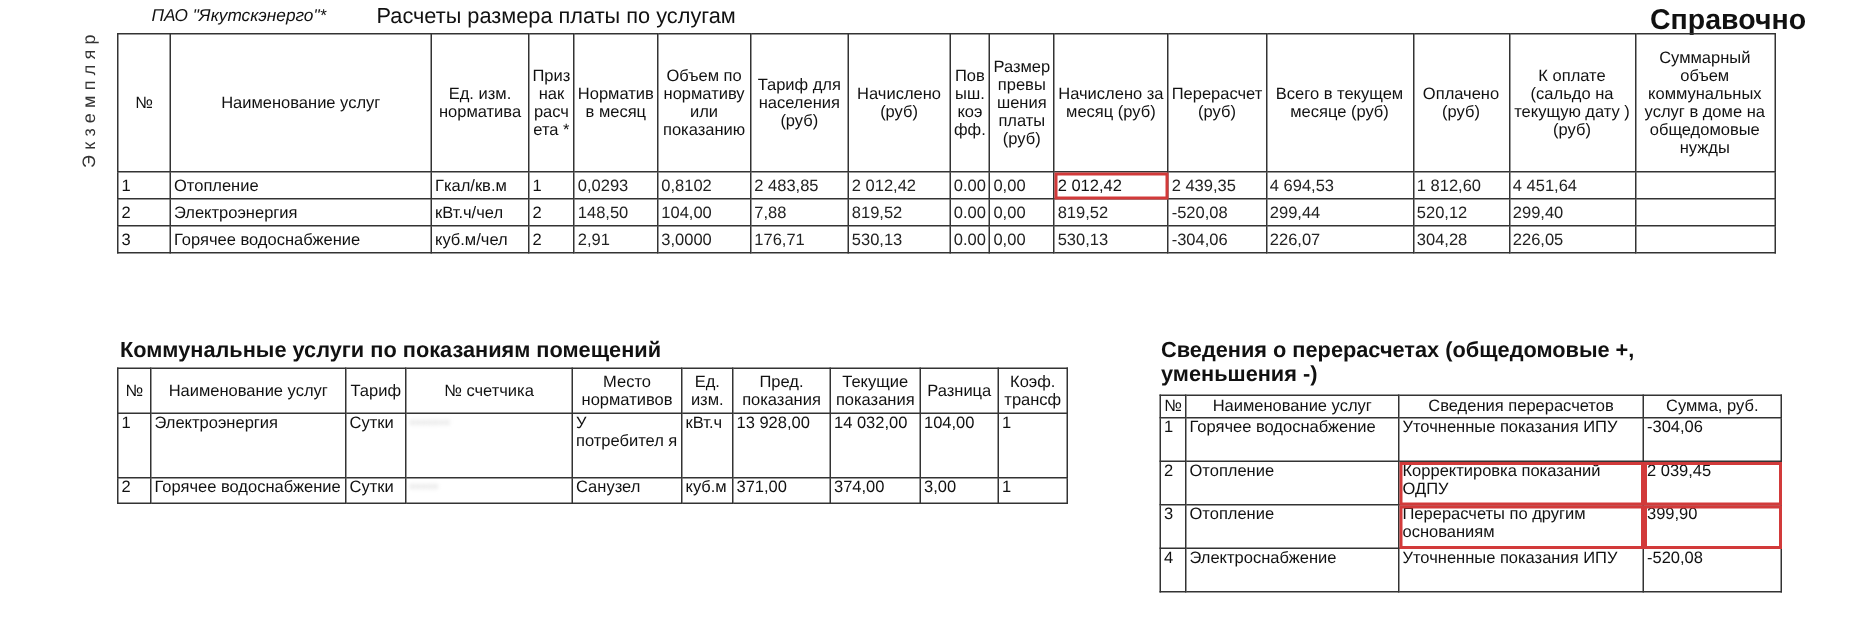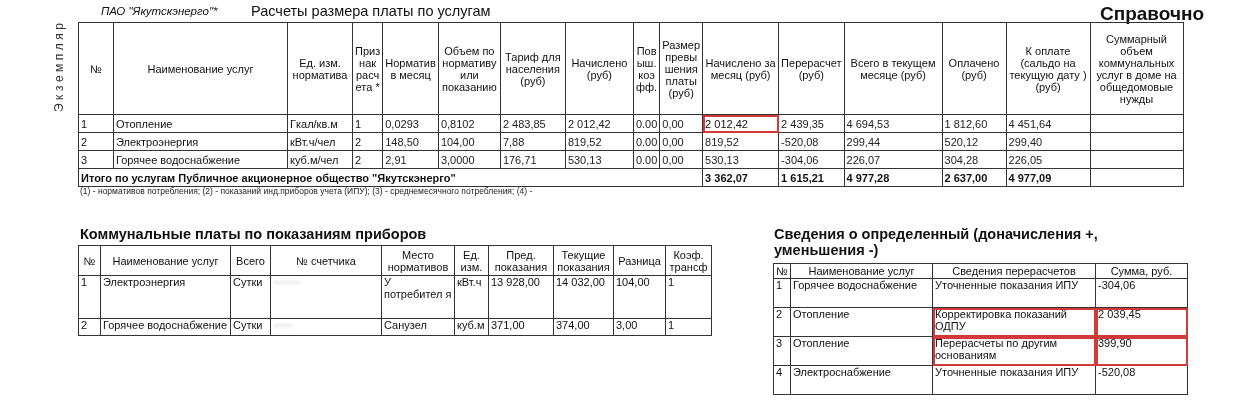--- a/index.html
+++ b/index.html
@@ -124,56 +124,46 @@
     <td class="r num">530,13</td>
     <td class="num">0.00</td>
     <td class="r num">0,00</td>
     <td class="r num">530,13</td>
     <td class="r num">-304,06</td>
     <td class="r num">226,07</td>
     <td class="r num">304,28</td>
     <td class="r num">226,05</td>
     <td></td>
   </tr>
-  <tr>
-    <td colspan="10" class="bold">Итого по услугам Публичное акционерное общество "Якутскэнерго"</td>
-    <td class="r bold">3 362,07</td>
-    <td class="r bold">1 615,21</td>
-    <td class="r bold">4 977,28</td>
-    <td class="r bold">2 637,00</td>
-    <td class="r bold">4 977,09</td>
-    <td></td>
-  </tr>
 </tbody>
   </table>
 
 <div class="foot">
-  <div>(1) - нормативов потребления; (2) - показаний инд.приборов учета (ИПУ); (3) - среднемесячного потребления; (4) -</div>
 </div>
 
-<div class="title2">Коммунальные платы по показаниям приборов</div>
+<div class="title2">Коммунальные услуги по показаниям помещений</div>
 
 <table class="meters">
   <colgroup>
     <col style="width:22px">
       <col style="width:130px">
       <col style="width:40px">
       <col style="width:111px">
     <col style="width:73px">
       <col style="width:34px">
       <col style="width:65px">
       <col style="width:60px">
     <col style="width:52px">
       <col style="width:46px">
   </colgroup>
   <tbody>
       <tr>
     <th>№</th>
     <th>Наименование услуг</th>
-    <th>Всего</th>
+    <th>Тариф</th>
     <th>№ счетчика</th>
     <th>Место нормативов</th>
     <th>Ед. изм.</th>
     <th>Пред. показания</th>
     <th>Текущие показания</th>
     <th>Разница</th>
     <th>Коэф. трансф</th>
   </tr>
   <tr style="height:43px">
     <td class="r">1</td>
@@ -195,21 +185,21 @@
     <td class="c">Санузел</td>
     <td>куб.м</td>
     <td class="c">371,00</td>
     <td class="c">374,00</td>
     <td class="r">3,00</td>
     <td class="r">1</td>
   </tr>
 </tbody>
   </table>
 
-<div class="title3">Сведения о определенный (доначисления +, уменьшения -)</div>
+<div class="title3">Сведения о перерасчетах (общедомовые +, уменьшения -)</div>
 
 <table class="recalc">
   <colgroup>
     <col style="width:17px">
       <col style="width:142px">
       <col style="width:163px">
       <col style="width:92px">
   </colgroup>
   <tbody>
       <tr>

